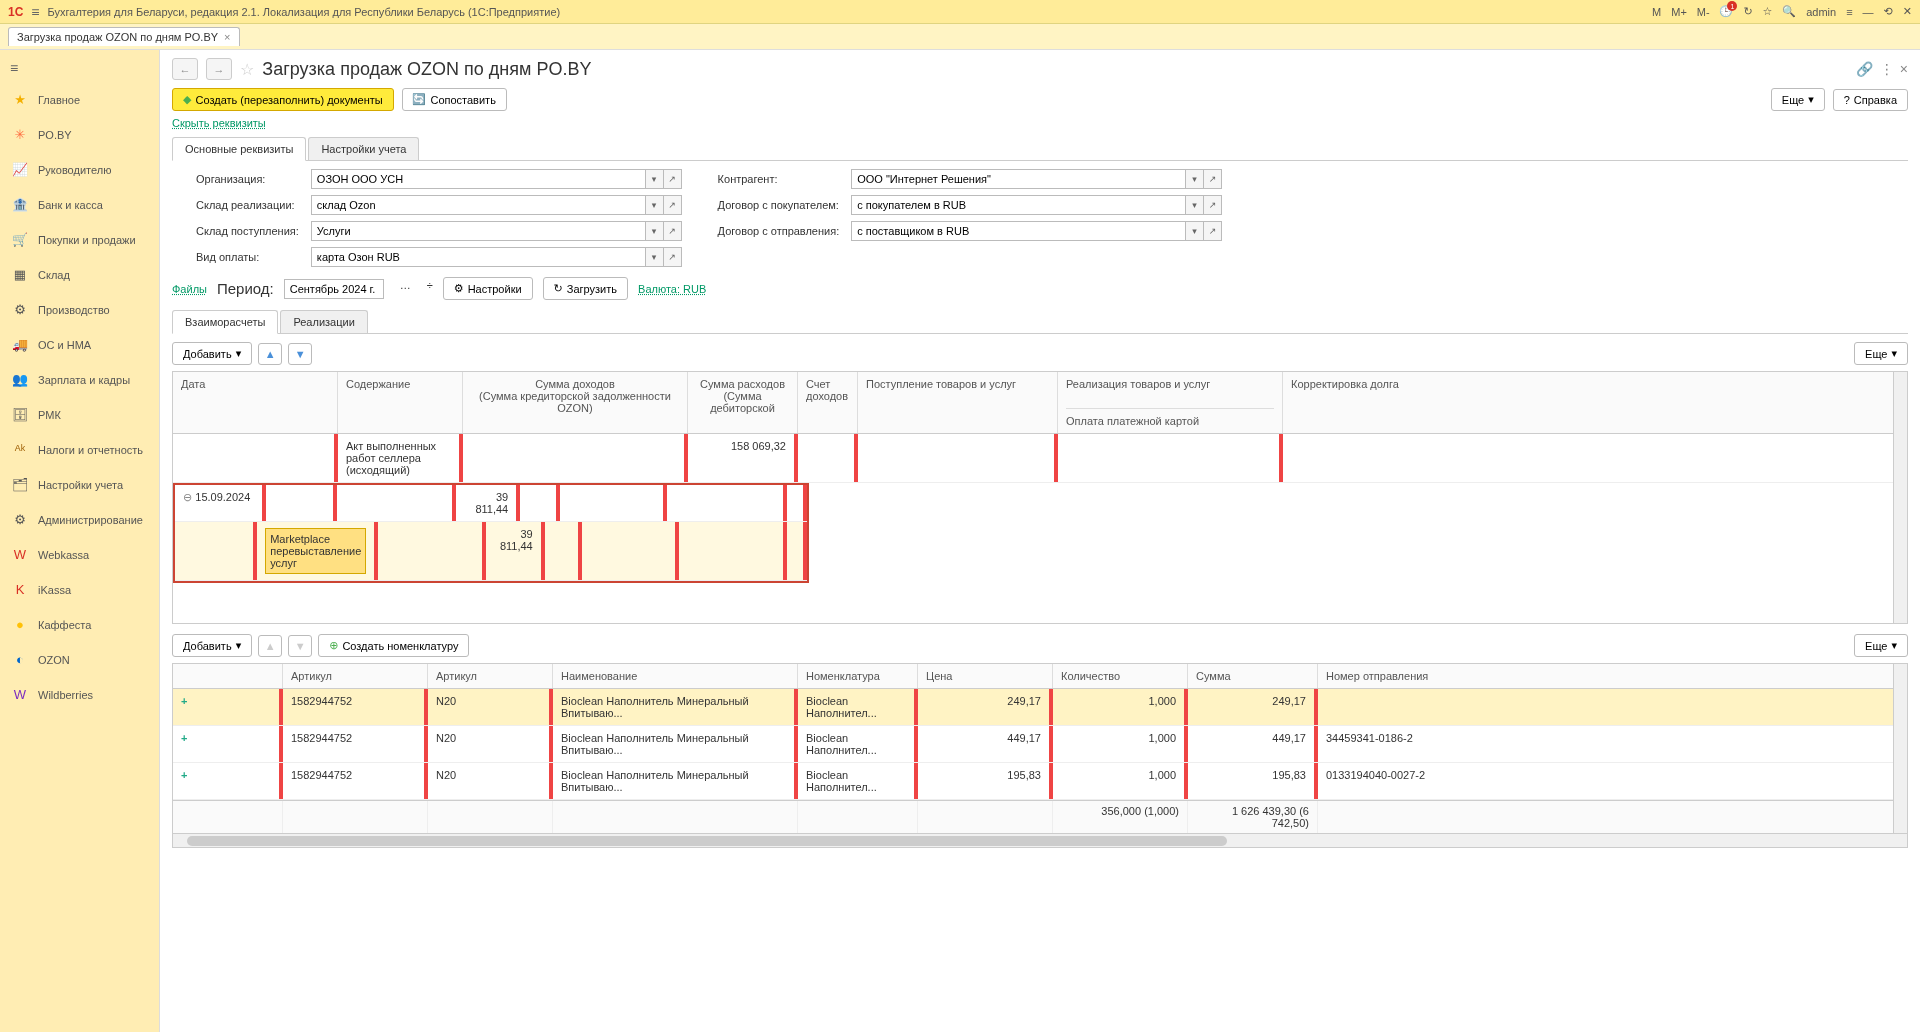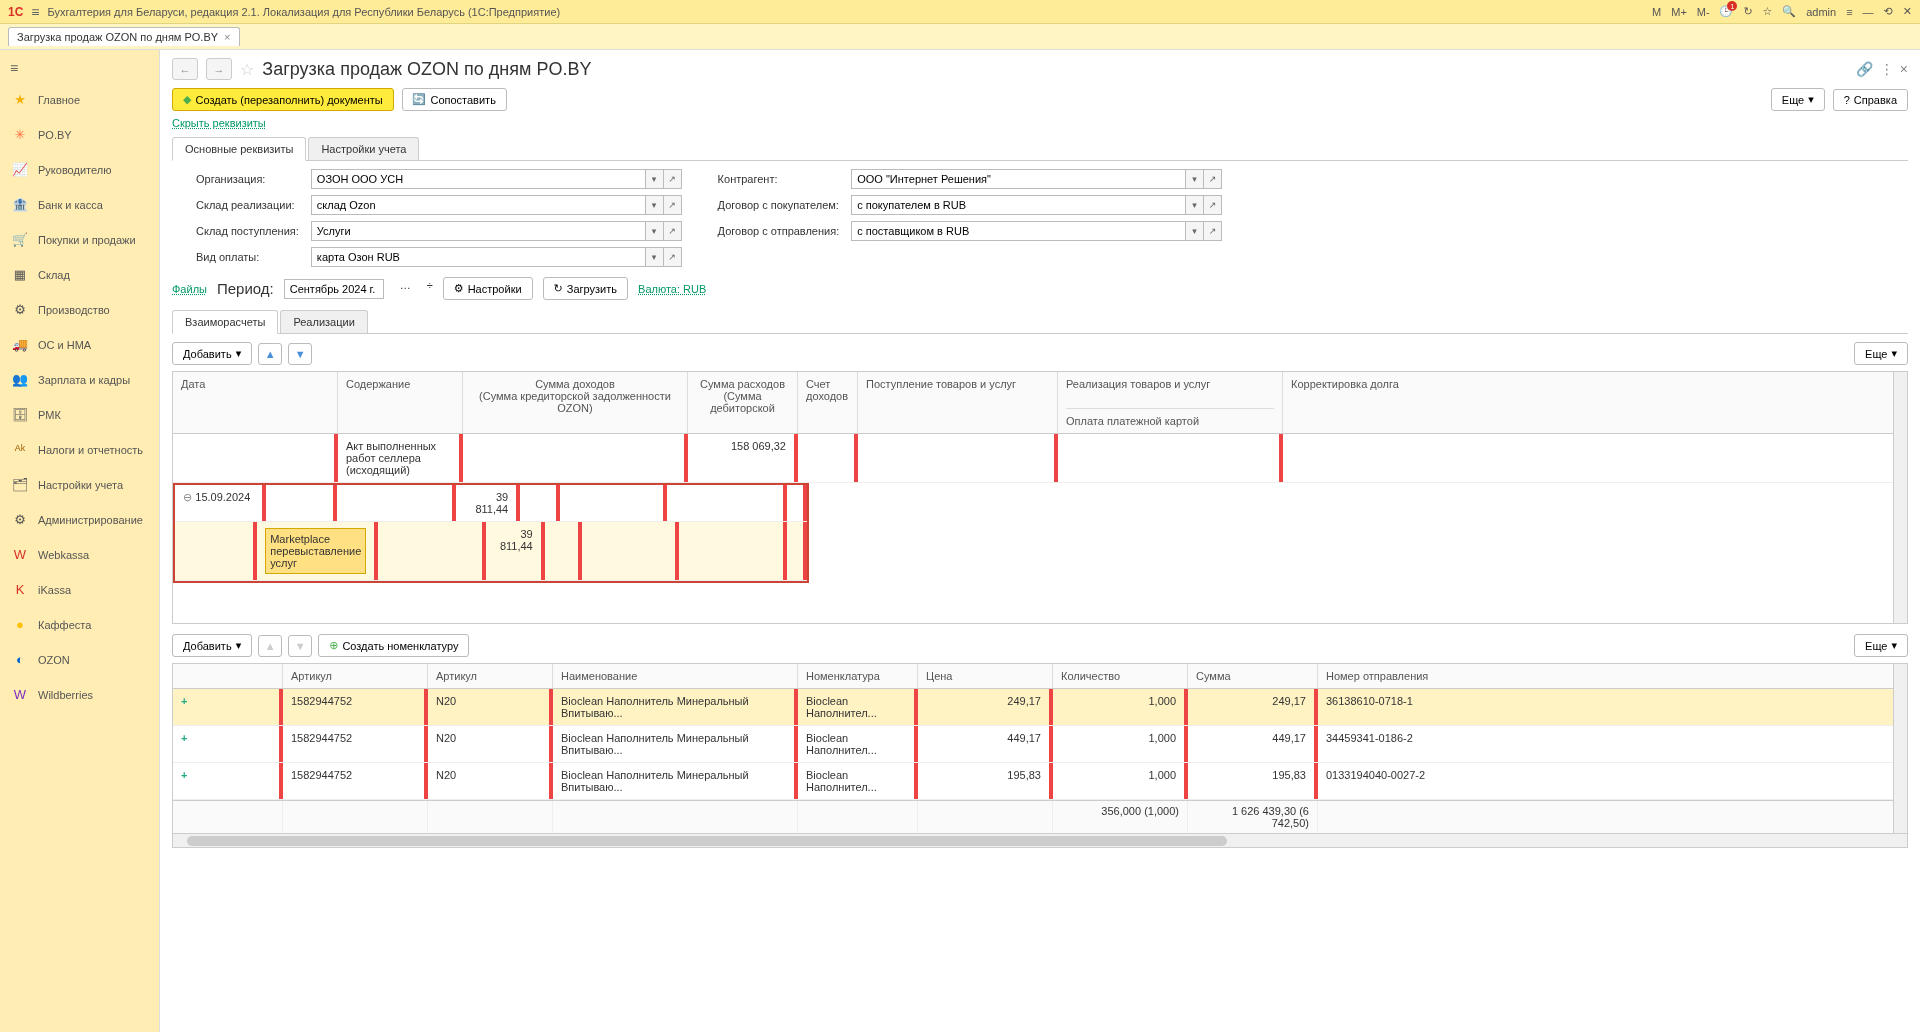--- a/index.html
+++ b/index.html
@@ -383,21 +383,20 @@
       <div class="grid-body" id="grid2-body">
           <div class="grid-row sel">
     <div class="cell" style="width:110px"><span class="plus">+</span></div>
     <div class="cell" style="width:145px">1582944752</div>
     <div class="cell" style="width:125px">N20</div>
     <div class="cell" style="width:245px">Bioclean Наполнитель Минеральный Впитываю...</div>
     <div class="cell" style="width:120px">Bioclean Наполнител...</div>
     <div class="cell num" style="width:135px">249,17</div>
     <div class="cell num" style="width:135px">1,000</div>
     <div class="cell num" style="width:130px">249,17</div>
-    <div class="cell" style="flex:1">36138610-0718-1</div>
           </div>
           <div class="grid-row">
     <div class="cell" style="width:110px"><span class="plus">+</span></div>
     <div class="cell" style="width:145px">1582944752</div>
     <div class="cell" style="width:125px">N20</div>
     <div class="cell" style="width:245px">Bioclean Наполнитель Минеральный Впитываю...</div>
     <div class="cell" style="width:120px">Bioclean Наполнител...</div>
     <div class="cell num" style="width:135px">449,17</div>
     <div class="cell num" style="width:135px">1,000</div>
     <div class="cell num" style="width:130px">449,17</div>

